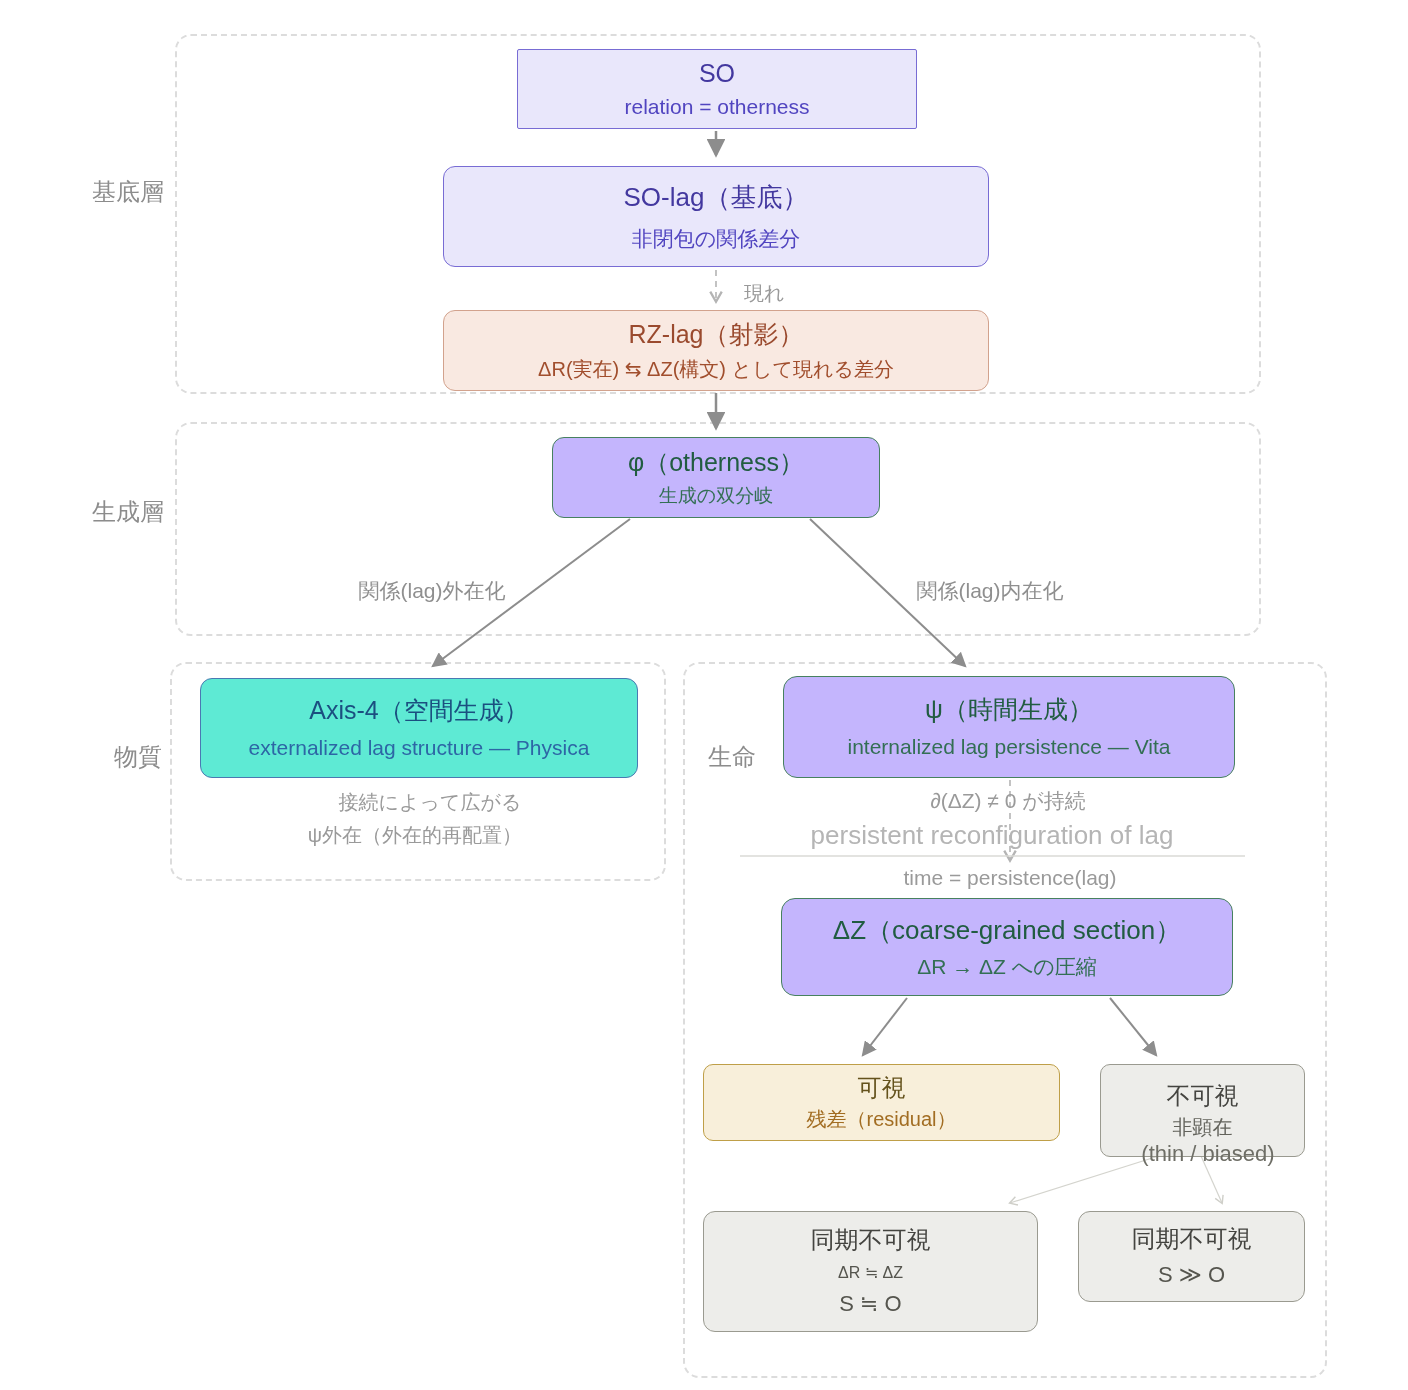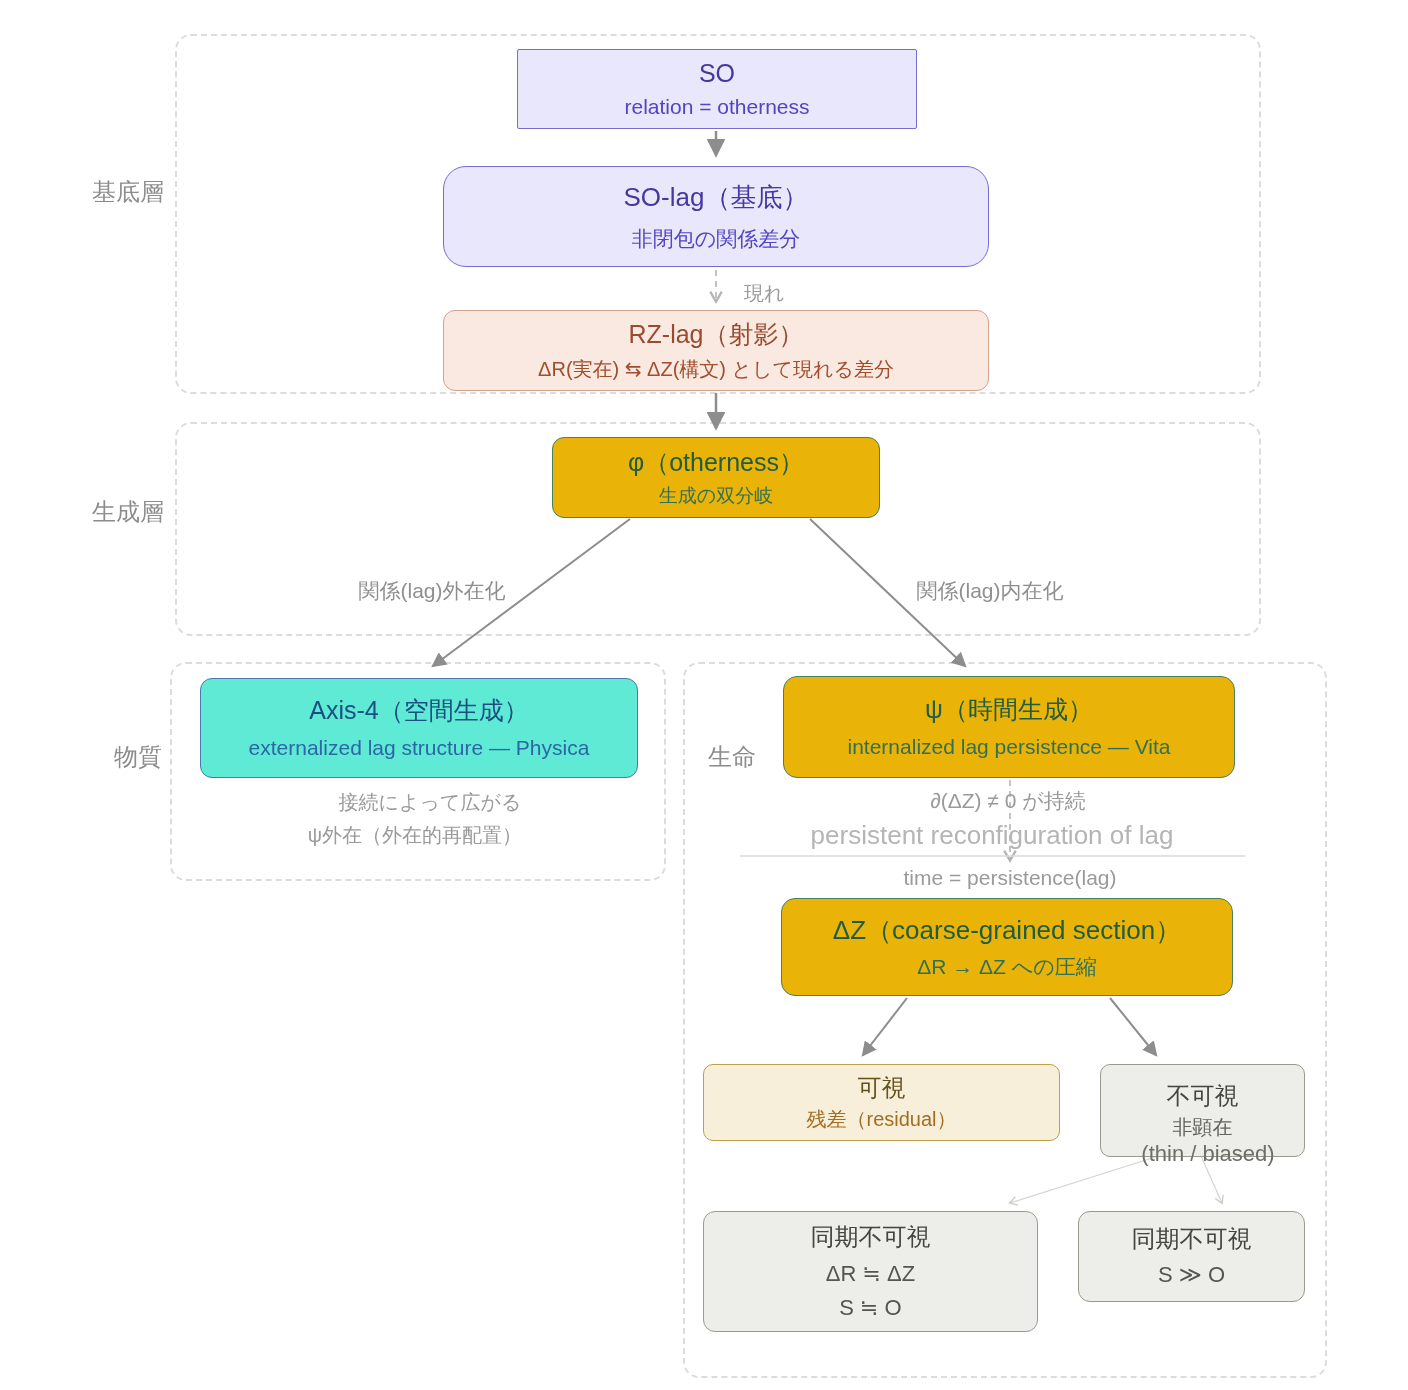--- a/index.html
+++ b/index.html
@@ -22,21 +22,21 @@
     border-radius:12px;box-sizing:border-box;text-align:center;line-height:1.25;
   }
   .node-title{font-size:25px;white-space:nowrap;}
   .node-sub{font-size:20px;margin-top:9px;white-space:nowrap;}
   .purple{background:#e9e7fb;border:1.5px solid #786cd4;}
   .purple .node-title{color:#43389f;}
   .purple .node-sub{color:#5145c0;}
   .rust{background:#f9e9e1;border:1.5px solid #d2a28d;}
   .rust .node-title{color:#9a4a2e;}
   .rust .node-sub{color:#a14e2d;}
-  .green{background:#eab308;border:1.5px solid #47815f;}
+  .green{background:#c4b5fd;border:1.5px solid #47815f;}
   .green .node-title{color:#215c41;}
   .green .node-sub{color:#336f54;}
   .blue{background:#5eead4;border:1.5px solid #4a79b2;}
   .blue .node-title{color:#1b4f80;}
   .blue .node-sub{color:#2d66a5;}
   .tan{background:#f8efda;border:1.5px solid #bf9f48;}
   .tan .node-title{color:#64521c;}
   .tan .node-sub{color:#a26d22;}
   .gray{background:#ededea;border:1.5px solid #9a9a90;}
   .gray .node-title{color:#444440;}
@@ -84,21 +84,21 @@
     <line x1="1110" y1="998" x2="1156" y2="1055" stroke="#8d8d8d" stroke-width="2" marker-end="url(#mGray)"></line>
     <line x1="1187" y1="1147" x2="1010" y2="1203" stroke="#d4d4ce" stroke-width="1.2" marker-end="url(#mFaint)"></line>
     <line x1="1197" y1="1147" x2="1222" y2="1203" stroke="#d4d4ce" stroke-width="1.2" marker-end="url(#mFaint)"></line>
   </svg>
 
   <div class="node purple" style="left:517px;top:49px;width:400px;height:80px;border-radius:2px;">
     <div class="node-title" style="font-size:25px;">SO</div>
     <div class="node-sub" style="font-size:21px;margin-top:5px;">relation = otherness</div>
   </div>
 
-  <div class="node purple" style="left:443px;top:166px;width:546px;height:101px;border-radius:23px;">
+  <div class="node purple" style="left:443px;top:166px;width:546px;height:101px;">
     <div class="node-title" style="font-size:26px;">SO-lag（基底）</div>
     <div class="node-sub" style="font-size:21px;margin-top:13px;">非閉包の関係差分</div>
   </div>
 
   <div class="node rust" style="left:443px;top:310px;width:546px;height:81px;">
     <div class="node-title" style="font-size:25px;">RZ-lag（射影）</div>
     <div class="node-sub" style="font-size:20px;margin-top:6px;">ΔR(実在) ⇆ ΔZ(構文) として現れる差分</div>
   </div>
 
   <div class="node green" style="left:552px;top:437px;width:328px;height:81px;">
@@ -127,21 +127,21 @@
   </div>
 
   <div class="node gray" style="left:1100px;top:1064px;width:205px;height:93px;border-radius:10px;">
     <div class="node-title" style="font-size:24px;">不可視</div>
     <div class="node-sub" style="font-size:20px;margin-top:4px;">非顕在</div>
   </div>
   <div class="flabel" style="left:1100px;top:1141px;width:216px;font-size:22px;color:#6e6e66;">(thin / biased)</div>
 
   <div class="node gray" style="left:703px;top:1211px;width:335px;height:121px;">
     <div class="node-title" style="font-size:24px;">同期不可視</div>
-    <div class="node-sub" style="font-size:22px;color:#55554e;margin-top:8px;">ΔR ≒ ΔZ</div>
+    <div class="node-sub" style="font-size:16px;color:#55554e;margin-top:8px;">ΔR ≒ ΔZ</div>
     <div class="node-sub" style="font-size:22px;color:#55554e;margin-top:7px;">S ≒ O</div>
   </div>
 
   <div class="node gray" style="left:1078px;top:1211px;width:227px;height:91px;">
     <div class="node-title" style="font-size:24px;">同期不可視</div>
     <div class="node-sub" style="font-size:22px;color:#55554e;margin-top:7px;">S ≫ O</div>
   </div>
 
   <div class="flabel" style="left:744px;top:280px;font-size:20px;text-align:left;">現れ</div>
   <div class="flabel" style="left:332px;top:577px;width:200px;font-size:21px;color:#8f8f8f;">関係(lag)外在化</div>

